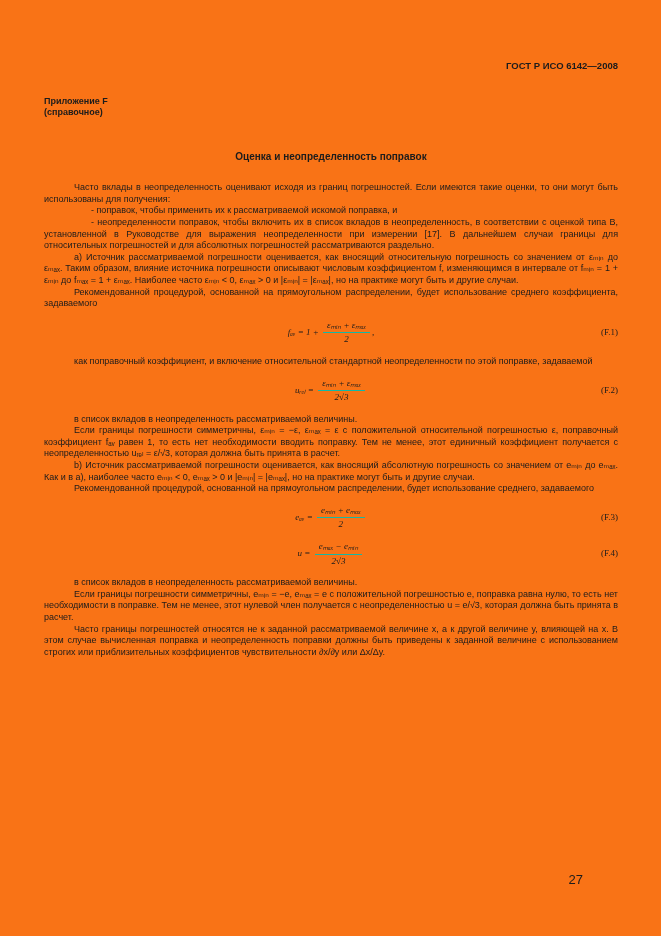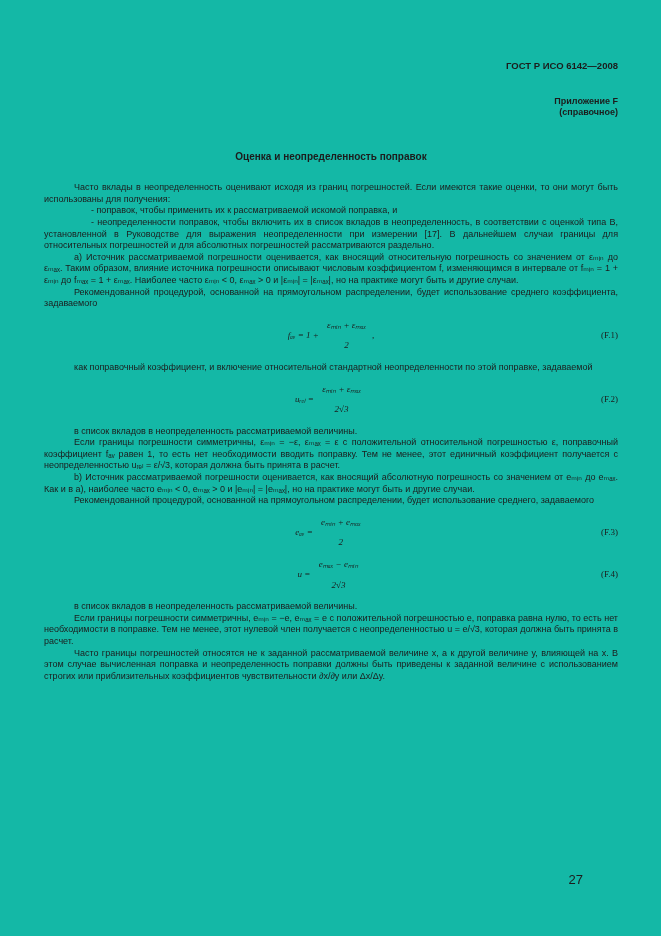--- a/index.html
+++ b/index.html
@@ -1,39 +1,39 @@
 <!DOCTYPE html>
 <html><head>
 <meta charset="utf-8">
 <style>
   html, body { margin: 0; padding: 0; background: #e8e8e8; }
   .page {
     width: 661px;
     height: 936px;
     margin: 0 auto;
-    background: #14b8a6;
+    background: #f97316;
     position: relative;
     font-family: "Liberation Sans", "DejaVu Sans", sans-serif;
     font-size: 9px;
     line-height: 11.6px;
     color: #1c1c1c;
     box-sizing: border-box;
     overflow: hidden;
   }
   .content {
     padding: 60px 43px 0 44px;
   }
   .doc-code {
     text-align: right;
     font-weight: bold;
     font-size: 9.5px;
     margin-bottom: 24px;
   }
   .annex {
-    text-align: right;
+    text-align: left;
     font-weight: bold;
     font-size: 9px;
     line-height: 11.5px;
   }
   .section-title {
     text-align: center;
     font-weight: bold;
     font-size: 10px;
     margin: 32px 0 20px 0;
   }
@@ -61,21 +61,21 @@
   }
   .formula-body .lhs, .formula-body .after { white-space: pre; }
   .frac {
     display: inline-block;
     text-align: center;
     vertical-align: middle;
     margin: 0 2px;
   }
   .frac .num {
     display: block;
-    border-bottom: 7px solid #14b8a6;
+    border-bottom: 1px solid #14b8a6;
     padding: 0 4px 1px 4px;
   }
   .frac .den {
     display: block;
     padding-top: 1px;
   }
   .formula .tag {
     position: absolute;
     right: 0;
     top: 50%;

